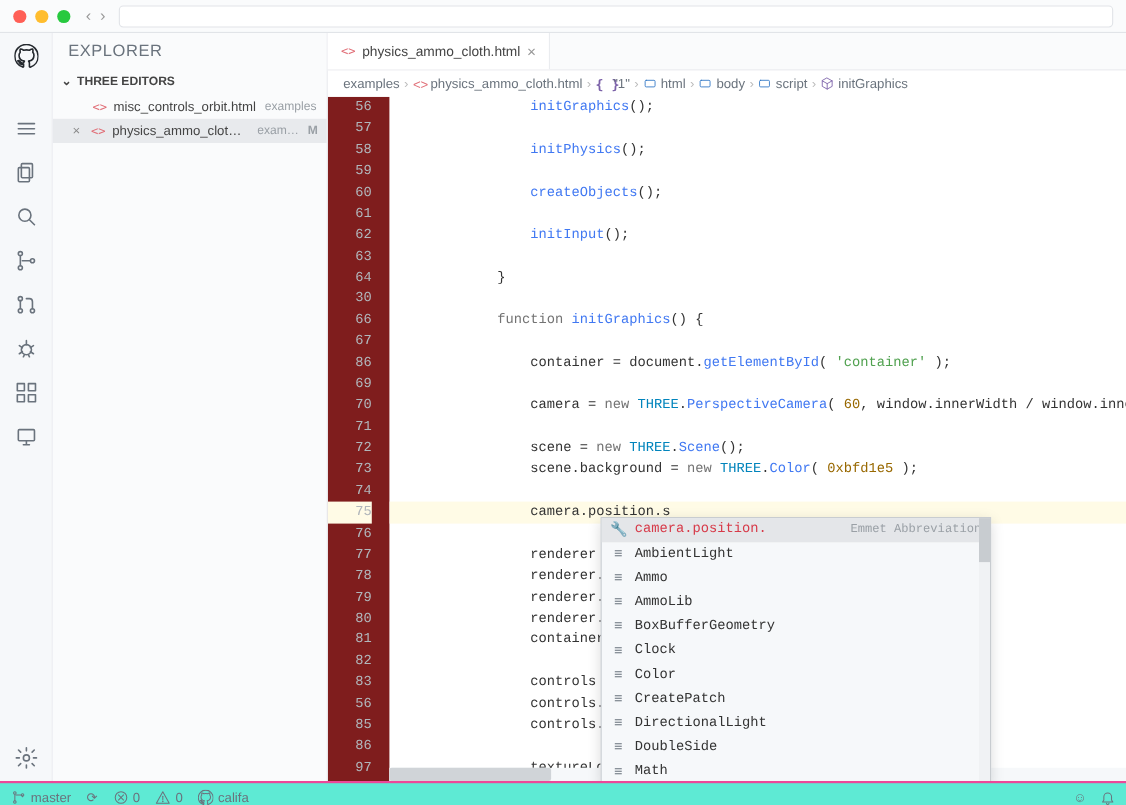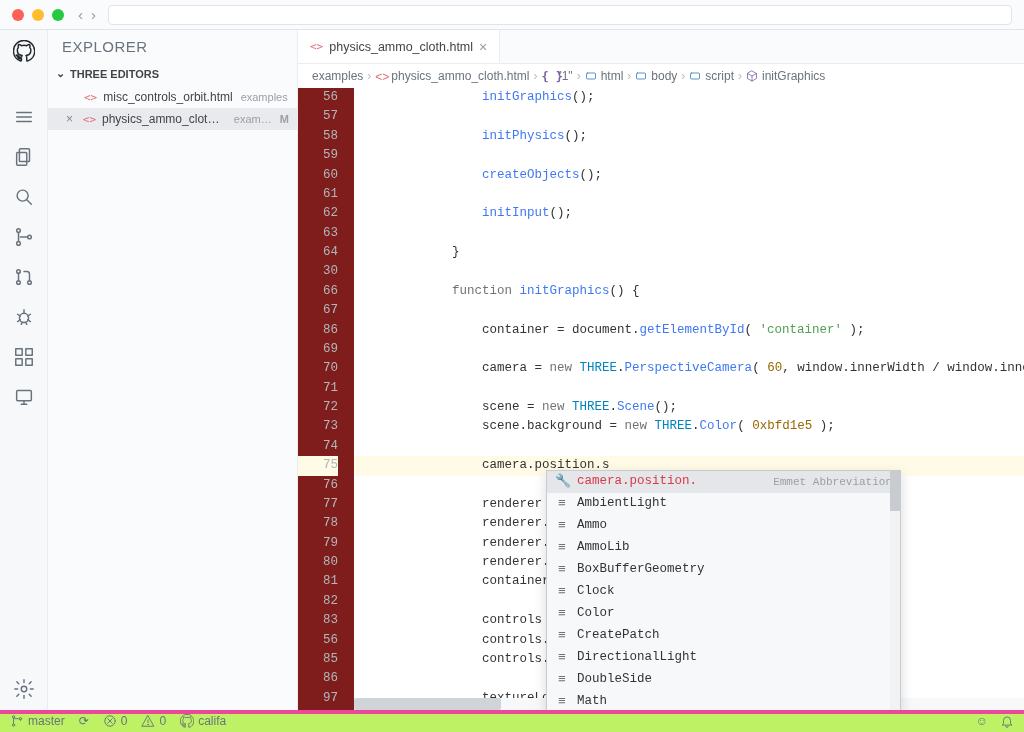--- a/index.html
+++ b/index.html
@@ -82,21 +82,21 @@
   .suggest .item.sel .label { color:#d73a49; }
   .suggest .item .hint { margin-left:auto; color:#9aa0a6; font-size:11px; }
   .suggest .scrollbar { position:absolute; right:0; top:0; width:10px; height:100%; background:#f0f2f4; }
   .suggest .thumb { position:absolute; right:0; top:0; width:10px; height:40px; background:#c8ccd0; }
 
   
   .hscroll { position:absolute; bottom:0; left:56px; right:0; height:12px; background:#f6f8fa; }
   .hscroll .thumb { position:absolute; left:0; top:0; height:100%; width:22%; background:#d0d4d8; border-radius:2px; }
 
   
-  .statusbar { height: 22px; background:#bef264; border-top:4px solid #ec4899; display:flex; align-items:flex-start; font-size:12px; color:#6a737d; padding:0 10px; gap:14px; }
+  .statusbar { height: 22px; background:#5eead4; border-top:2px solid #ec4899; display:flex; align-items:flex-end; font-size:12px; color:#6a737d; padding:0 10px; gap:14px; }
   .statusbar .right { margin-left:auto; display:flex; gap:12px; align-items:center; }
   .status-item { display:inline-flex; align-items:center; gap:4px; cursor:pointer; }
 
   
   svg { fill: none; stroke: currentColor; stroke-width: 1.6; stroke-linecap: round; stroke-linejoin: round; }
 </style>
 </head>
 <body>
 
 <div class="window">

